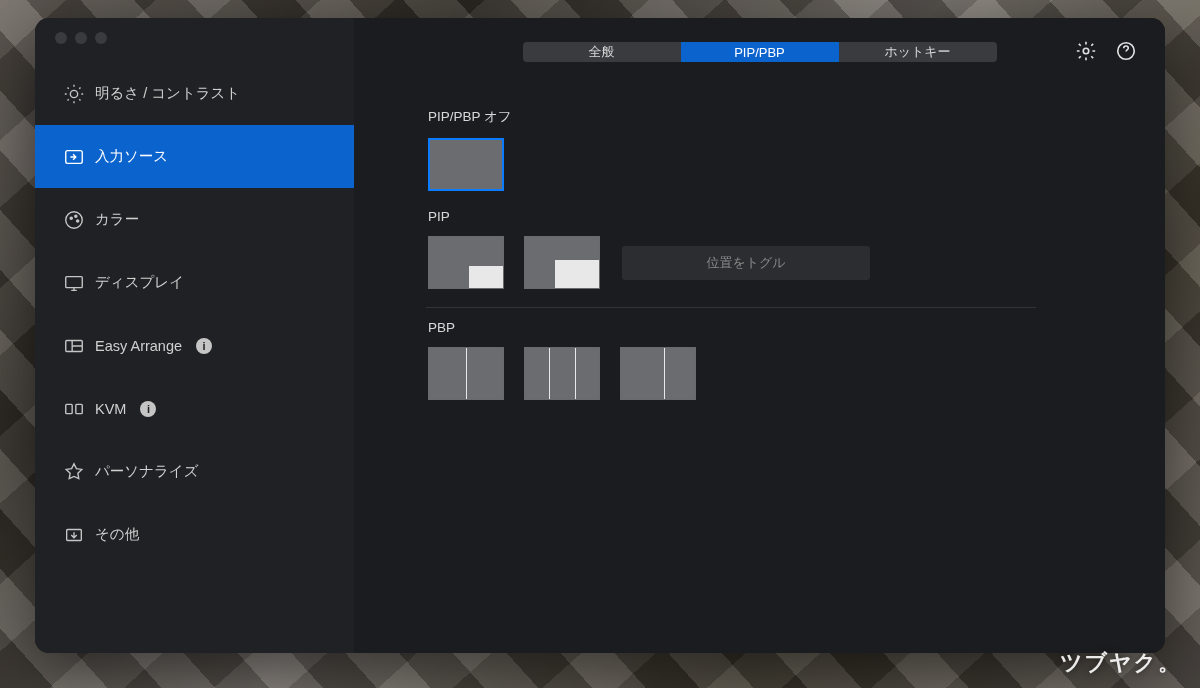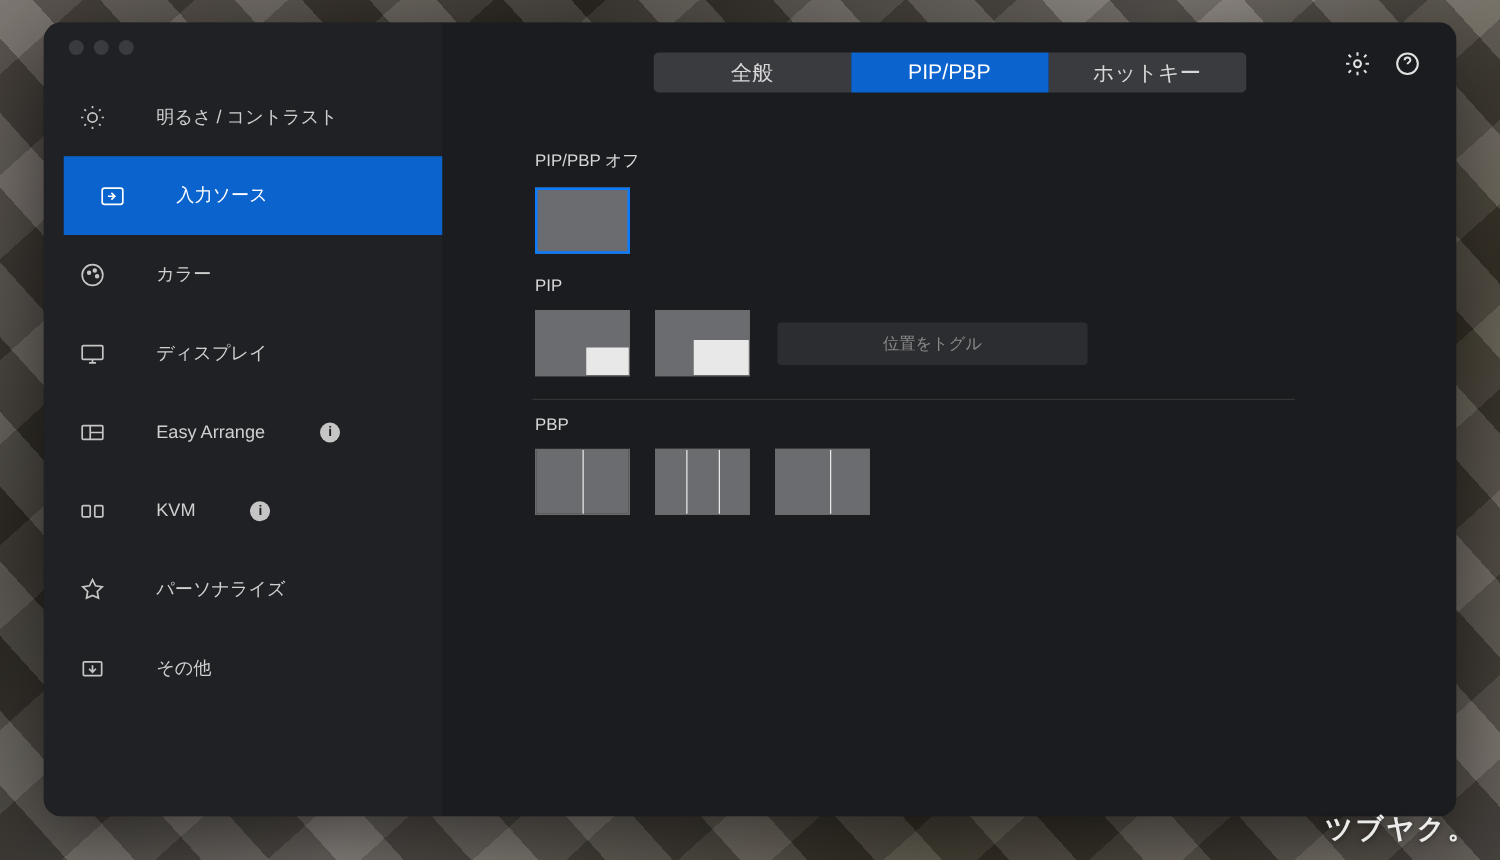--- a/index.html
+++ b/index.html
@@ -4,33 +4,33 @@
 <style>
 * { margin:0; padding:0; box-sizing:border-box; font-family:-apple-system,"Hiragino Sans","Segoe UI",sans-serif; }
 body { width:1200px; height:688px; overflow:hidden; background:#555; position:relative; }
 .wallpaper { position:absolute; inset:0; background:linear-gradient(135deg,#6b6560 0%,#4a4640 25%,#7a7570 50%,#555045 75%,#6b6560 100%); filter:contrast(1.2); }
 .wallpaper::before { content:""; position:absolute; inset:0; background:repeating-linear-gradient(48deg,rgba(0,0,0,.15) 0 40px,rgba(255,255,255,.08) 40px 80px),repeating-linear-gradient(-42deg,rgba(0,0,0,.12) 0 60px,rgba(255,255,255,.05) 60px 110px); }
 .watermark { position:absolute; right:18px; bottom:10px; color:rgba(255,255,255,.9); font-weight:800; font-size:22px; letter-spacing:2px; text-shadow:0 0 6px rgba(0,0,0,.5); }
 .window { position:absolute; left:35px; top:18px; width:1130px; height:635px; background:#1e1f22; border-radius:14px; box-shadow:0 20px 60px rgba(0,0,0,.5); display:flex; overflow:hidden; }
 .sidebar { width:319px; background:#202124; padding-top:14px; }
 .traffic { display:flex; gap:8px; padding:0 0 18px 20px; }
 .traffic span { width:12px; height:12px; border-radius:50%; background:#3a3b3e; }
-.nav-item { display:flex; align-items:center; gap:38px; height:63px; padding:0 26px; color:#d0d0d0; font-size:14.5px; cursor:pointer; }
-.nav-item.active { background:#0b63ce; color:#fff;margin-left:16px; }
+.nav-item { display:flex; align-items:center; gap:8px; height:63px; padding:0 26px; color:#d0d0d0; font-size:14.5px; cursor:pointer; }
+.nav-item.active { background:#0b63ce; color:#fff; }
 .nav-item .ico { width:26px; height:26px; display:flex; align-items:center; justify-content:center; }
 .nav-item svg { width:22px; height:22px; stroke:#c5c5c5; fill:none; stroke-width:1.5; }
 .nav-item.active svg { stroke:#fff; }
 .info-dot { width:16px; height:16px; border-radius:50%; background:#c5c5c5; color:#202124; font-size:11px; font-weight:700; display:inline-flex; align-items:center; justify-content:center; margin-left:6px; }
 .main { flex:1; background:#1b1c1f; padding:24px 40px 0 70px; position:relative; }
 .header { display:flex; align-items:center; height:32px; margin-bottom:24px; }
 .title { color:#e4e4e4; font-size:14px; }
 .hdr-icons { position:absolute; right:28px; top:22px; display:flex; gap:18px; }
 .hdr-icons svg { width:22px; height:22px; stroke:#e0e0e0; fill:none; stroke-width:1.8; cursor:pointer; }
 .tabs { display:flex; justify-content:center; margin-bottom:46px; margin-left:-30px; }
-.tab { width:158px; height:32px; display:flex; align-items:center; justify-content:center; color:#d8d8d8; font-size:17px; background:#3a3b3f; cursor:pointer; }
+.tab { width:158px; height:20px; display:flex; align-items:center; justify-content:center; color:#d8d8d8; font-size:13px; background:#3a3b3f; cursor:pointer; }
 .tab:first-child { border-radius:4px 0 0 4px; }
 .tab:last-child { border-radius:0 4px 4px 0; }
 .tab.active { background:#0b63ce; color:#fff; }
 .section { margin-bottom:18px; margin-left:4px; }
 .sec-label { color:#d8d8d8; font-size:13.5px; margin-bottom:12px; }
 .opt-row { display:flex; gap:20px; align-items:center; }
 .opt-box { width:76px; height:53px; border:1px solid #6a6a6a; cursor:pointer; position:relative; background:#6b6c6f; }
 .opt-box.selected { border:2px solid #0b7bff; }
 .pip-box { background:#6b6c6f; }
 .pip-small-br::after { content:""; position:absolute; right:0; bottom:0; width:34px; height:22px; background:#e8e8e8; }

